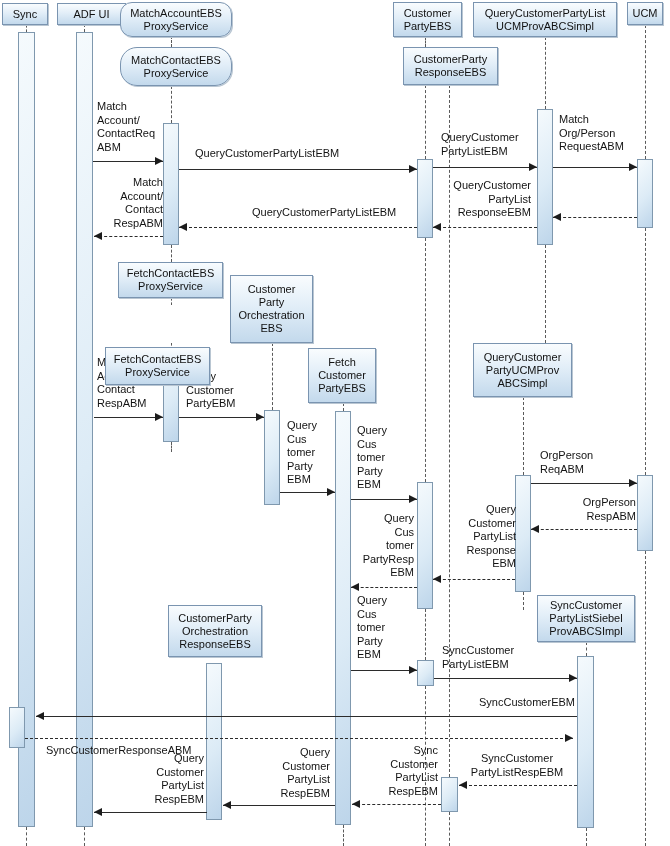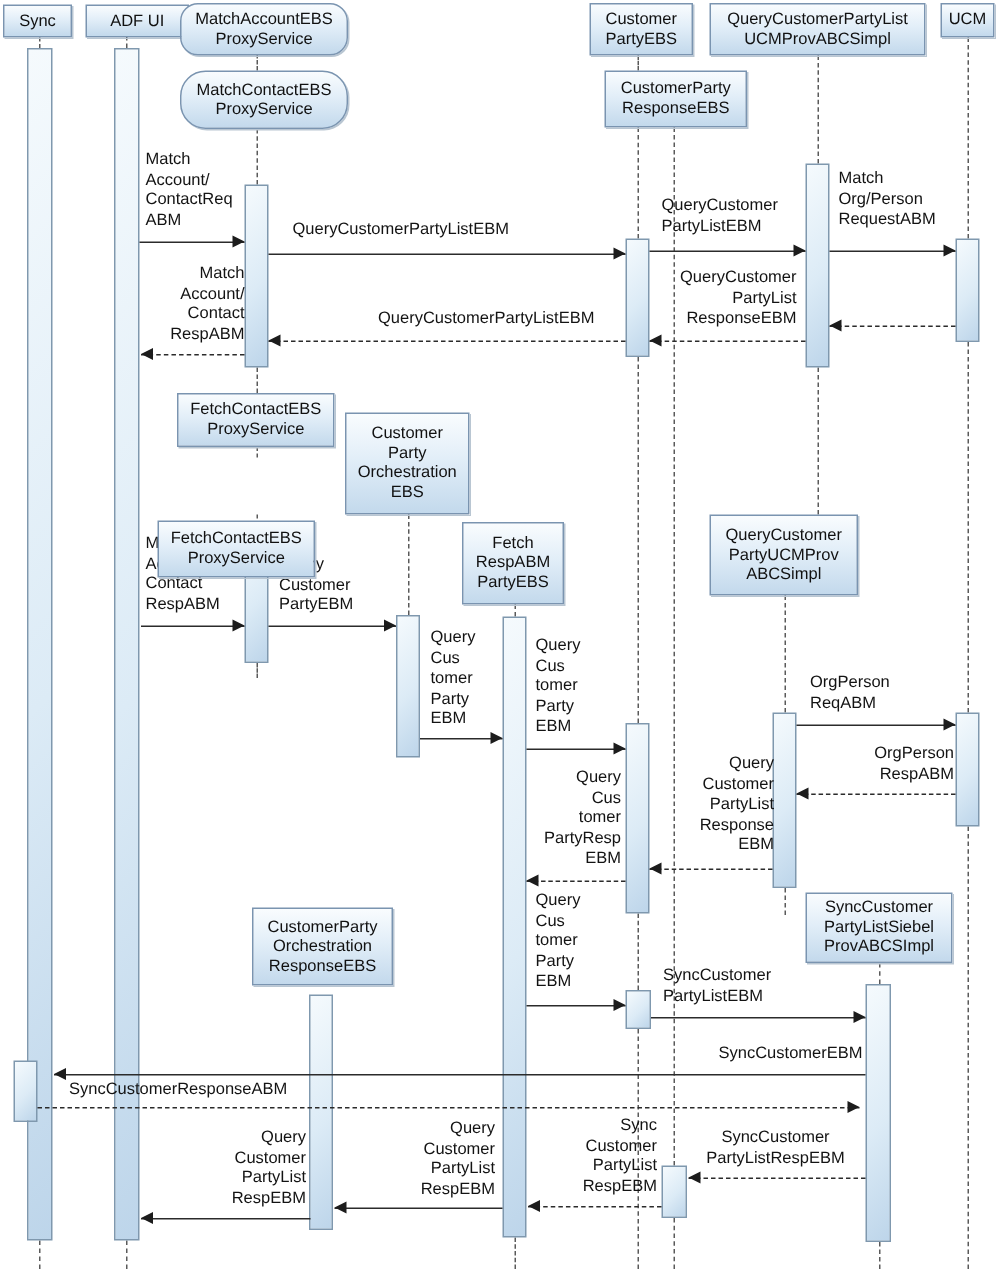--- a/index.html
+++ b/index.html
@@ -98,21 +98,21 @@
 ResponseEBS</div>
     <div class="box" style="left: 118px; top: 262px; width: 105px; height: 36px;">FetchContactEBS
 ProxyService</div>
     <div class="box" style="left: 105px; top: 305px; width: 105px; height: 38px; margin-top: 42px;">FetchContactEBS
 ProxyService</div>
     <div class="box" style="left: 230px; top: 275px; width: 83px; height: 68px;">Customer
 Party
 Orchestration
 EBS</div>
     <div class="box" style="left: 308px; top: 348px; width: 68px; height: 55px;">Fetch
-RespABM
+Customer
 PartyEBS</div>
     <div class="box" style="left: 473px; top: 343px; width: 99px; height: 54px;">QueryCustomer
 PartyUCMProv
 ABCSimpl</div>
     <div class="box" style="left: 537px; top: 595px; width: 98px; height: 47px;">SyncCustomer
 PartyListSiebel
 ProvABCSImpl</div>
     <div class="box" style="left: 168px; top: 605px; width: 94px; height: 52px;">CustomerParty
 Orchestration
 ResponseEBS</div>
@@ -206,21 +206,21 @@
 EBM</div>
     <div class="msg-line solid" style="left: 434px; top: 678px; width: 143px;"></div>
     <div class="head right" style="left: 569px; top: 674px;"></div>
     <div class="msg-label" style="left: 442px; top: 644px; width: 92px; text-align: left;">SyncCustomer
 PartyListEBM</div>
     <div class="msg-line solid" style="left: 36px; top: 716px; width: 541px;"></div>
     <div class="head left" style="left: 36px; top: 712px;"></div>
     <div class="msg-label" style="left: 465px; top: 696px; width: 110px; text-align: right;">SyncCustomerEBM</div>
     <div class="msg-line dashed" style="left: 25px; top: 738px; width: 548px;"></div>
     <div class="head right" style="left: 565px; top: 734px;"></div>
-    <div class="msg-label" style="left: 46px; top: 720px; width: 162px; text-align: left;">SyncCustomerResponseABM</div>
+    <div class="msg-label" style="left: 46px; top: 744px; width: 162px; text-align: left;">SyncCustomerResponseABM</div>
     <div class="msg-line dashed" style="left: 459px; top: 785px; width: 118px;"></div>
     <div class="head left" style="left: 459px; top: 781px;"></div>
     <div class="msg-label" style="left: 460px; top: 752px; width: 114px; text-align: center;">SyncCustomer
 PartyListRespEBM</div>
     <div class="msg-line dashed" style="left: 352px; top: 804px; width: 89px;"></div>
     <div class="head left" style="left: 352px; top: 800px;"></div>
     <div class="msg-label" style="left: 374px; top: 744px; width: 64px; text-align: right;">Sync
 Customer
 PartyList
 RespEBM</div>

